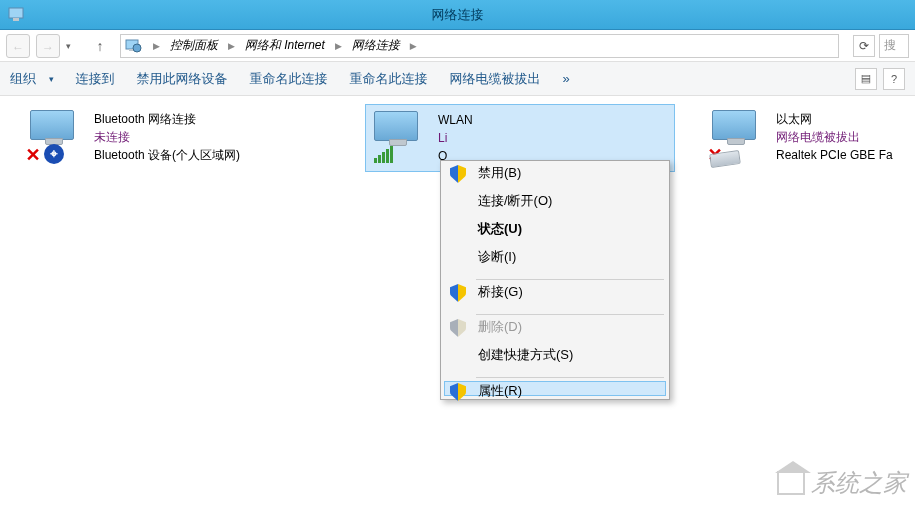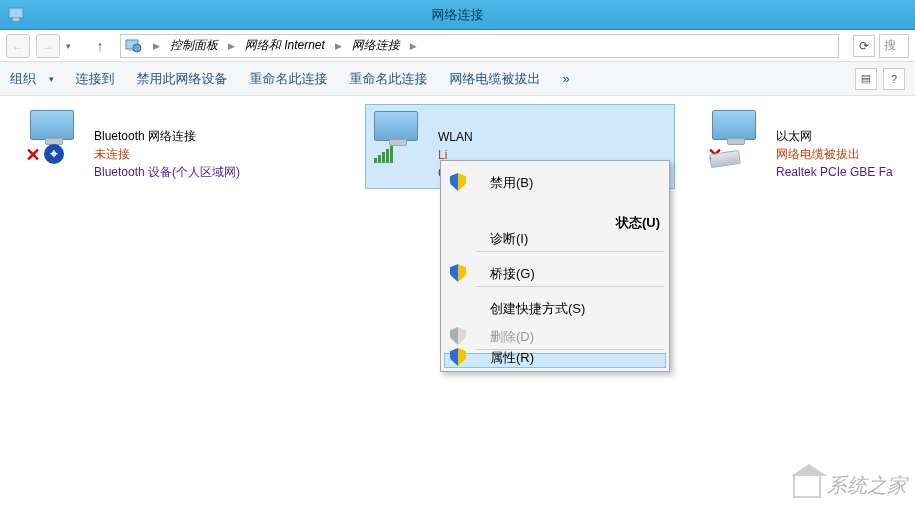--- a/index.html
+++ b/index.html
@@ -39,40 +39,40 @@
   .monitor { width: 44px; height: 30px; background: linear-gradient(#9fd4f5, #6aa9d6); border: 1px solid #5a8ab0; border-radius: 2px; position: relative; }
   .monitor::after { content:''; position:absolute; bottom:-6px; left:14px; width:16px; height:5px; background:#c0c8cf; border:1px solid #9aa5af; border-radius: 0 0 2px 2px;}
   .status-overlay { position: absolute; bottom: -4px; left: -6px; width: 18px; height: 18px; display:flex; align-items:center; justify-content:center; font-weight:bold; }
   .status-x { color: #d00; font-size: 18px; }
   .bt-overlay { position:absolute; bottom:-4px; left:14px; width:20px; height:20px; background:#1a4db3; border-radius:50%; display:flex; align-items:center; justify-content:center; color:#fff; font-size:13px; font-weight:bold;}
   .signal-bars { position:absolute; bottom:-2px; left:0; display:flex; gap:1px; align-items:flex-end; }
   .signal-bars span { width:3px; background:#3a9a3a; }
   .signal-bars span:nth-child(1){height:5px;} .signal-bars span:nth-child(2){height:8px;} .signal-bars span:nth-child(3){height:11px;} .signal-bars span:nth-child(4){height:14px;} .signal-bars span:nth-child(5){height:17px;}
   .cable-overlay { position:absolute; bottom:-6px; left:-2px; width:30px; height:14px; background:linear-gradient(#dfe5eb,#b8c2cc); border:1px solid #9aa5af; border-radius:2px; transform: rotate(-8deg);}
   .conn-text { font-size: 12px; line-height: 1.5; }
-  .conn-name { color: #000; margin-top: 17px; }
-  .conn-status { color: #c2410c; }
-  .conn-device { color: #4c1d95; }
+  .conn-name { color: #000; }
+  .conn-status { color: #701a75; }
+  .conn-device { color: #000000; }
 
   .conn-item.selected { background: #cfe8fb; border: 1px solid #7ec2f0; }
   #item-bluetooth { left: 22px; top: 8px; width: 310px; }
   #item-wlan { left: 365px; top: 8px; width: 310px; }
   #item-ethernet { left: 704px; top: 8px; width: 200px; }
 
   
   .context-menu { position: absolute; left: 440px; top: 160px; width: 230px; background: #f4f4f4; border: 1px solid #a7a7a7; box-shadow: 3px 3px 6px rgba(0,0,0,0.25); font-size: 13px; padding: 3px; }
-  .cm-item { display: flex; align-items: flex-end; height: 28px; padding: 0 6px 0 4px; gap: 22px; cursor: pointer; }
+  .cm-item { display: flex; align-items: flex-start; height: 28px; padding: 0 6px 0 4px; gap: 10px; cursor: pointer; }
   .cm-item.disabled { color: #9a9a9a; }
-  .cm-item.bold { font-weight: 700; flex-direction: column; }
+  .cm-item.bold { font-weight: 700; }
   .cm-item.hovered { background: #cfe8fb; border: 1px solid #7ec2f0; height: 15px; padding: 0 5px 0 3px; }
   .cm-icon { width: 20px; height: 20px; display:flex; align-items:center; justify-content:center; }
   .shield { width:16px; height:18px; background: linear-gradient(90deg, #2a6fd6 50%, #f5c400 50%); clip-path: polygon(50% 0, 100% 18%, 100% 60%, 50% 100%, 0 60%, 0 18%); border-radius: 0 0 50% 50%; }
   .shield.faded { filter: grayscale(80%) opacity(0.5); }
   .cm-sep { height: 1px; background: #d0d0d0; margin: 3px 2px 3px 32px; }
-  .watermark { position:absolute; right:8px; bottom:8px; font-size:20px; color:#999; opacity:0.7; font-style:italic; display:flex; align-items:center; gap:6px;}
+  .watermark { position:absolute; right:8px; bottom:8px; font-size:24px; color:#999; opacity:0.7; font-style:italic; display:flex; align-items:center; gap:6px;}
   .wm-house { width:28px; height:24px; border:2px solid #bbb; position:relative;}
   .wm-house::before{content:'';position:absolute;top:-12px;left:-4px;width:0;height:0;border-left:18px solid transparent;border-right:18px solid transparent;border-bottom:12px solid #bbb;}
 </style>
 </head>
 <body>
 
 <div class="titlebar">
   <span class="titlebar-icon">
     <svg viewBox="0 0 18 18">
         <rect x="1" y="2" width="14" height="10" fill="#9fd4f5" stroke="#5a8ab0"></rect>
@@ -178,45 +178,49 @@
   </div>
 </div>
 
 <div class="context-menu">
   <div class="cm-item">
     <span class="cm-icon">
         <span class="shield"></span>
       </span>
     <span>禁用(B)</span>
   </div>
+  <div class="cm-item">
+    <span class="cm-icon"></span>
+    <span>连接/断开(O)</span>
+  </div>
   <div class="cm-item bold">
     <span class="cm-icon"></span>
     <span>状态(U)</span>
   </div>
   <div class="cm-item">
     <span class="cm-icon"></span>
     <span>诊断(I)</span>
   </div>
   <div class="cm-sep"></div>
   <div class="cm-item">
     <span class="cm-icon">
         <span class="shield"></span>
       </span>
     <span>桥接(G)</span>
   </div>
   <div class="cm-sep"></div>
+  <div class="cm-item disabled">
+    <span class="cm-icon">
+        <span class="shield faded"></span>
+      </span>
+    <span>删除(D)</span>
+  </div>
   <div class="cm-item">
     <span class="cm-icon"></span>
     <span>创建快捷方式(S)</span>
-  </div>
-  <div class="cm-item disabled">
-    <span class="cm-icon">
-        <span class="shield faded"></span>
-      </span>
-    <span>删除(D)</span>
   </div>
   <div class="cm-sep"></div>
   <div class="cm-item hovered">
     <span class="cm-icon">
         <span class="shield"></span>
       </span>
     <span>属性(R)</span>
   </div>
 </div>
 

